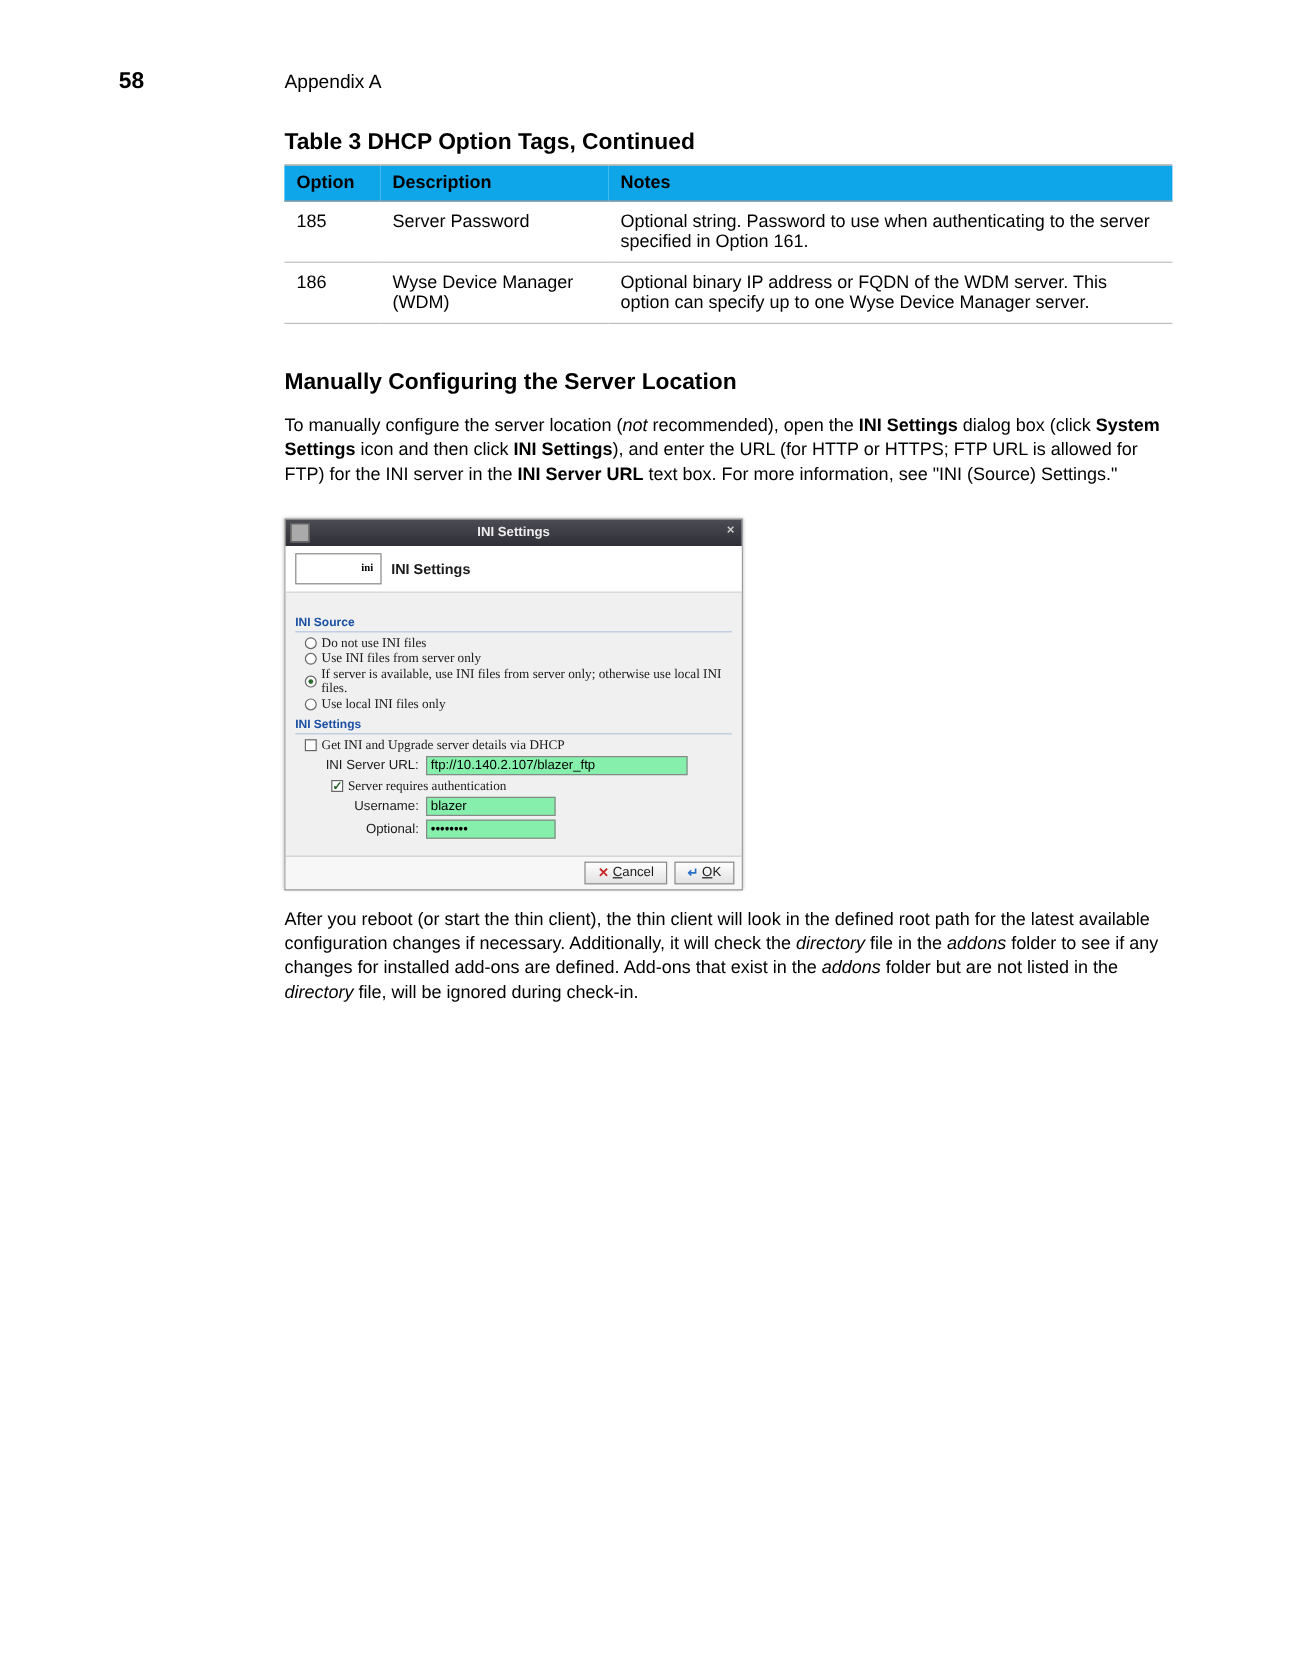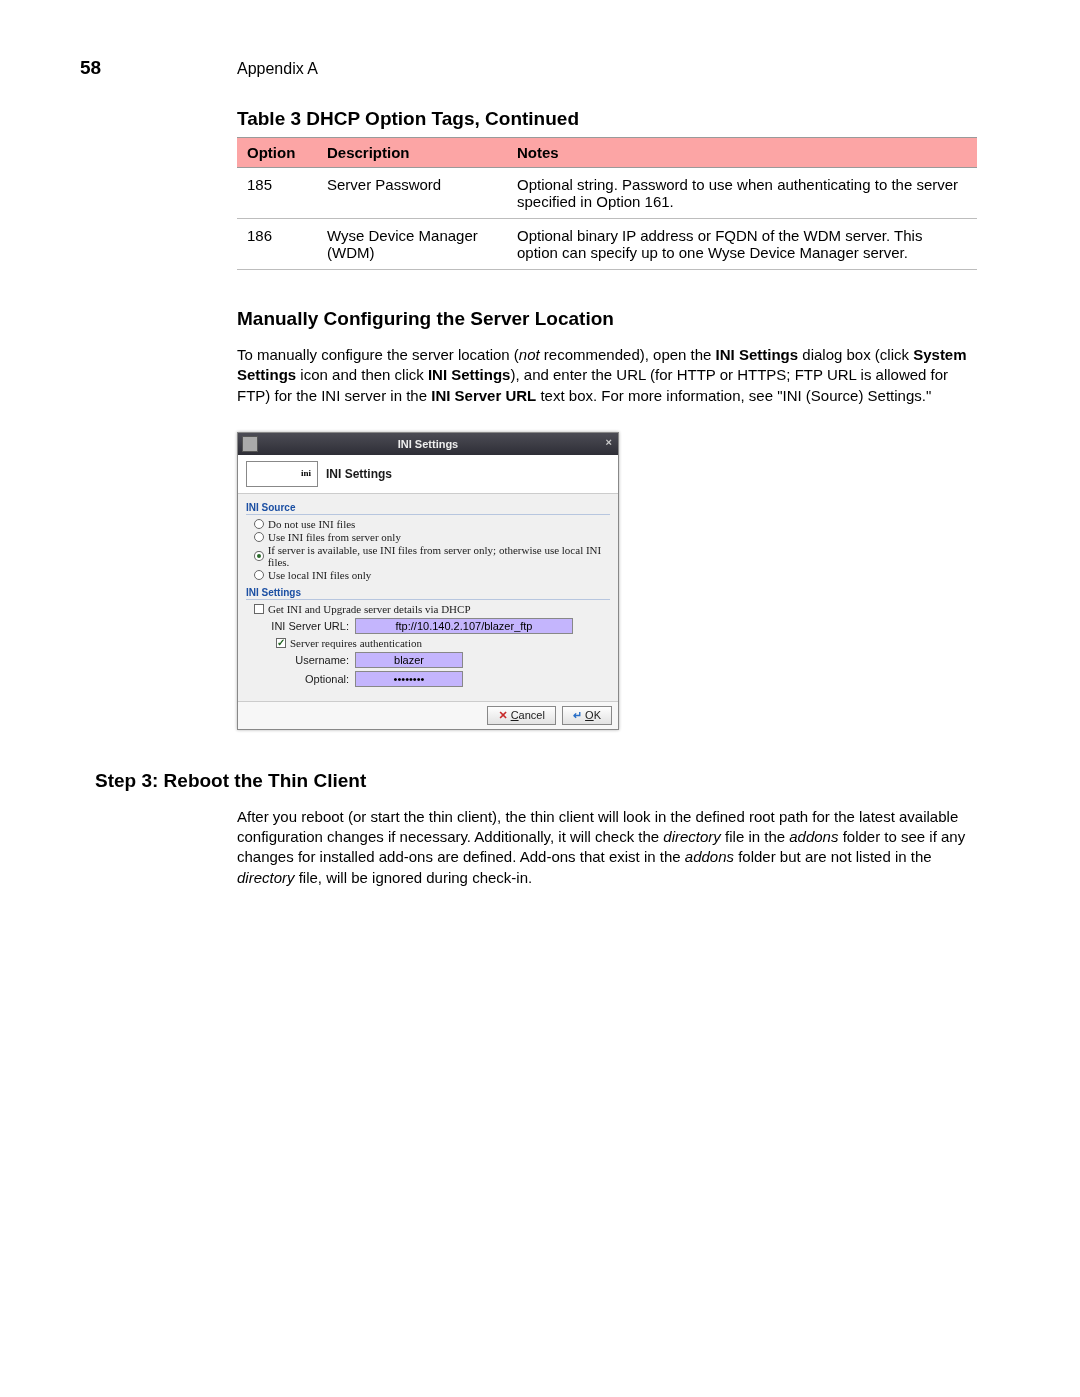--- a/index.html
+++ b/index.html
@@ -12,21 +12,21 @@
   }
   .page {
     width: 1080px;
     height: 1397px;
     box-sizing: border-box;
     padding: 60px 95px 0 95px;
     position: relative;
   }
   .pgnum {
     position: absolute;
-    left: 80px;
+    left: 99px;
     top: 57px;
     font-weight: bold;
     font-size: 19px;
   }
   .content {
     margin-left: 142px;
     width: 740px;
   }
   .app-label {
     font-size: 16px;
@@ -36,21 +36,21 @@
     font-weight: bold;
     font-size: 19px;
     margin-bottom: 7px;
   }
   table.dhcp {
     border-collapse: collapse;
     width: 100%;
     font-size: 15px;
   }
   table.dhcp th {
-    background: #fca5a5;
+    background: #0ea5e9;
     text-align: left;
     font-weight: bold;
     padding: 6px 10px;
     border-top: 1px solid #9a9a9a;
     border-bottom: 1px solid #9a9a9a;
   }
   table.dhcp td {
     padding: 8px 10px;
     border-bottom: 1px solid #bdbdbd;
     vertical-align: top;
@@ -127,21 +127,21 @@
     line-height: 1;
     text-align: center;
     font-weight: bold;
     padding-left: 48px;
   }
   .dlg-hdr .hdrtxt {
     font-weight: bold;
     font-size: 12px;
   }
   .dlg-body {
-    padding: 6px 8px 8px 8px;
+    padding: 18px 8px 8px 8px;
     background: #f0f0f0;
   }
   .grp-label {
     color: #1b4fa3;
     font-size: 10px;
     font-weight: bold;
     margin-top: 2px;
     border-bottom: 1px solid #b7c6df;
     padding-bottom: 1px;
   }
@@ -193,22 +193,21 @@
   }
   .fld-row .lbl {
     width: 95px;
     text-align: right;
     margin-right: 6px;
   }
   .fld-row input {
     border: 1px solid #888;
     font-size: 11px;
     padding: 1px 3px;
-    background: #c4b5fd;
-    text-align: center;
+    background: #86efac;
   }
   .dlg-footer {
     display: flex;
     justify-content: flex-end;
     gap: 6px;
     background: #f7f7f7;
     border-top: 1px solid #ccc;
     padding: 4px 6px;
   }
   .dlg-btn {
@@ -336,20 +335,19 @@
           <span class="ico red">✕</span>
           <span><u>C</u>ancel</span>
         </div>
         <div class="dlg-btn">
           <span class="ico blue">↵</span>
           <span><u>O</u>K</span>
         </div>
       </div>
     </div>
 
-    <h2 class="sec2">Step 3: Reboot the Thin Client</h2>
 
     <p class="para">
       <span>After you reboot (or start the thin client), the thin client will look in the defined root path for the latest available configuration changes if necessary. Additionally, it will check the </span><span class="ital">directory</span><span> file in the </span><span class="ital">addons</span><span> folder to see if any changes for installed add-ons are defined. Add-ons that exist in the </span><span class="ital">addons</span><span> folder but are not listed in the </span><span class="ital">directory</span><span> file, will be ignored during check-in.</span>
     </p>
 
   </div>
 </div>
 
 </body></html>

